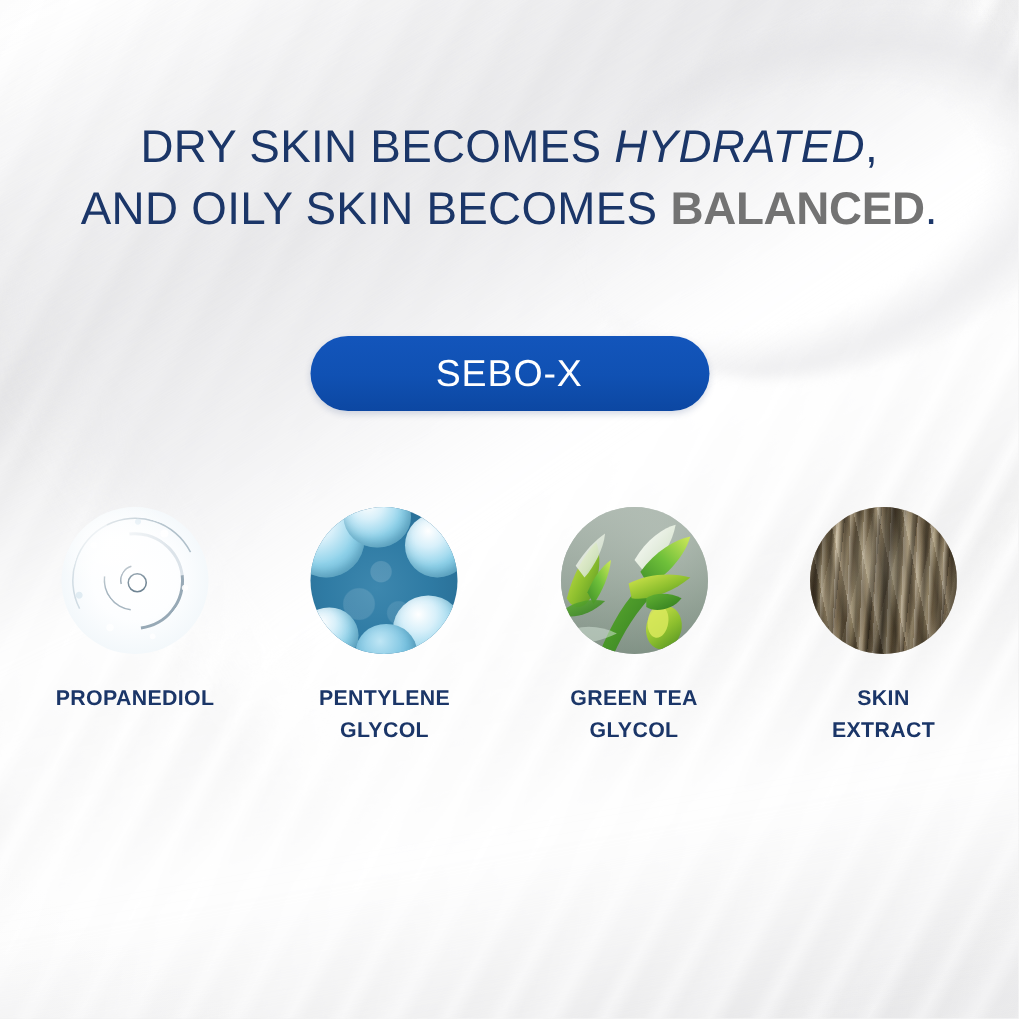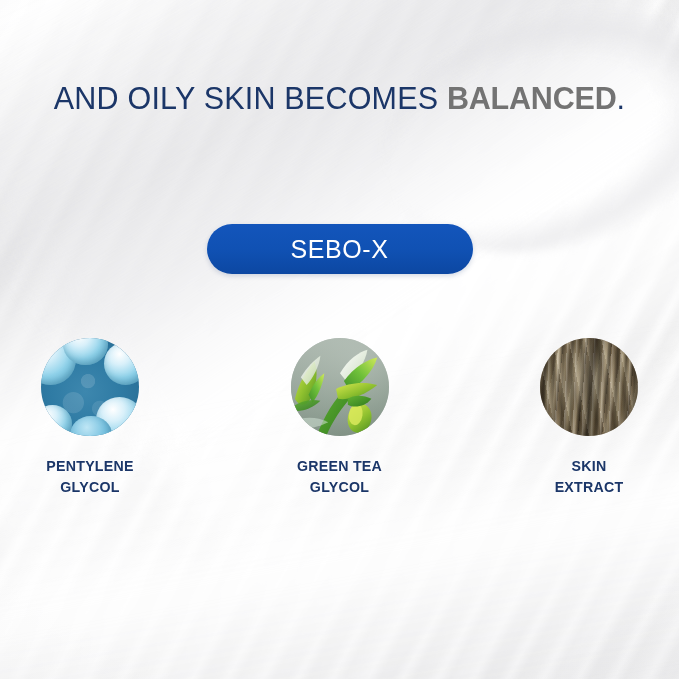--- a/index.html
+++ b/index.html
@@ -317,29 +317,42 @@
 
   <div class="bg-base"></div>
   <div class="bg-streaks"></div>
   <div class="bg-sweep-a"></div>
   <div class="bg-sweep-b"></div>
   <div class="bg-sweep-c"></div>
   <div class="bg-swirl"></div>
   <div class="bg-vignette"></div>
 
   <div class="headline">
+    <span class="ln"><span>DRY SKIN BECOMES </span><span class="hl-italic">HYDRATED</span><span>,</span></span>
     <span class="ln"><span>AND OILY SKIN BECOMES </span><span class="hl-bold">BALANCED</span><span>.</span></span>
   </div>
 
   <div class="badge-wrap">
     <div class="badge">SEBO-X</div>
   </div>
 
   <div class="ingredients">
 
+    <div class="ingredient">
+      <div class="circle c-propanediol">
+        <div class="ring r1"></div>
+        <div class="ring r2"></div>
+        <div class="ring r3"></div>
+        <div class="ring r4"></div>
+        <div class="eye"></div>
+        <div class="bubbles"></div>
+        <div class="gloss"></div>
+      </div>
+      <div class="ing-label">PROPANEDIOL</div>
+    </div>
 
     <div class="ingredient">
       <div class="circle c-pentylene">
         <div class="faint"></div>
         <div class="drop d1"></div>
         <div class="drop d2"></div>
         <div class="drop d3"></div>
         <div class="drop d4"></div>
         <div class="drop d5"></div>
         <div class="drop d6"></div>

